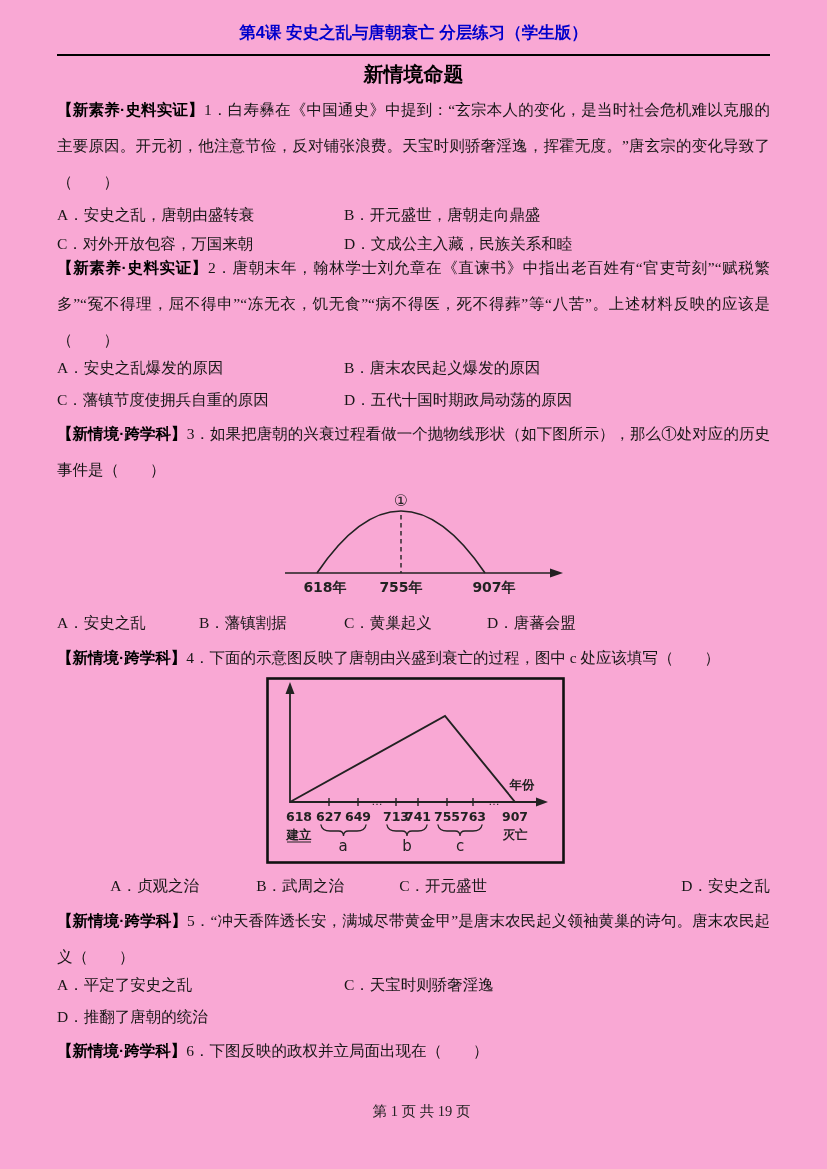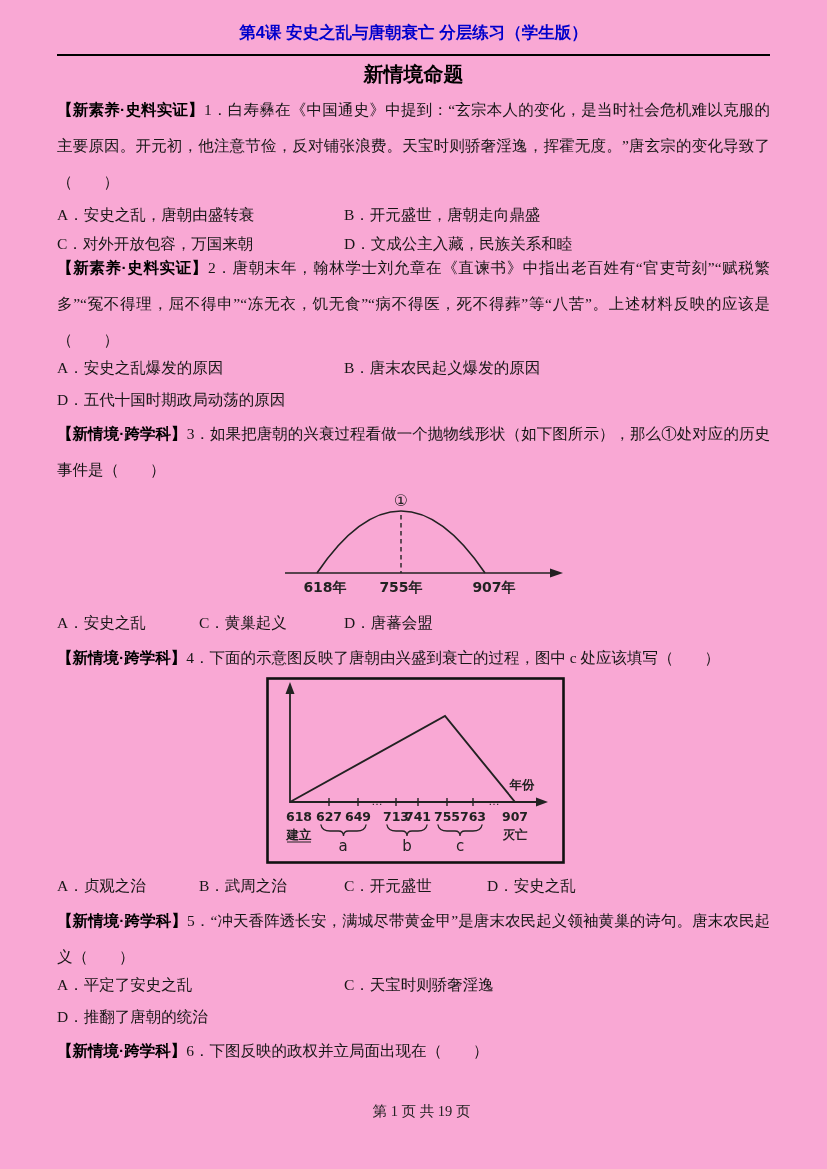--- a/index.html
+++ b/index.html
@@ -60,21 +60,21 @@
     display: grid;
     font-size: 15.5px;
     color: #161616;
   }
   .opts .opt { white-space: nowrap; }
   .opts-2col { grid-template-columns: 287px 1fr; }
   .opts-4col { grid-template-columns: 142px 145px 143px 1fr; }
   .lh29 { line-height: 29px; }
   .lh30 { line-height: 30px; }
   .lh32 { line-height: 32px; margin-top: -6px; }
-  .mt6  { margin-top: 6px; }
+  .mt6  { margin-top: 6px; text-align: right; }
 
   .figure-wrap { position: relative; }
   .fig-parabola { height: 118px; }
   .fig-parabola svg { display: block; margin-left: 226px; }
   .fig-timeline { height: 188px; margin-top: 1px; }
   .fig-timeline svg { display: block; margin-left: 209px; }
   svg text {
     font-family: "DejaVu Sans", "Liberation Sans", sans-serif;
     fill: #222;
   }
@@ -104,40 +104,42 @@
       <div class="opt">A．安史之乱，唐朝由盛转衰</div>
       <div class="opt">B．开元盛世，唐朝走向鼎盛</div>
       <div class="opt">C．对外开放包容，万国来朝</div>
       <div class="opt">D．文成公主入藏，民族关系和睦</div>
     </div>
 
     <p class="stem mtn8"><b class="tag">【新素养·史料实证】</b><span>2．唐朝末年，翰林学士刘允章在《直谏书》中指出老百姓有“官吏苛刻”“赋税繁多”“冤不得理，屈不得申”“冻无衣，饥无食”“病不得医，死不得葬”等“八苦”。上述材料反映的应该是（　　）</span></p>
     <div class="opts opts-2col lh32">
       <div class="opt">A．安史之乱爆发的原因</div>
       <div class="opt">B．唐末农民起义爆发的原因</div>
+      <div class="opt">C．藩镇节度使拥兵自重的原因</div>
       <div class="opt">D．五代十国时期政局动荡的原因</div>
     </div>
 
     <p class="stem mt0"><b class="tag">【新情境·跨学科】</b><span>3．如果把唐朝的兴衰过程看做一个抛物线形状（如下图所示），那么①处对应的历史事件是（　　）</span></p>
 
     <div class="figure-wrap fig-parabola">
       <svg width="282" height="118" viewBox="0 0 282 118">
         <text x="118" y="18" font-size="16" text-anchor="middle">①</text>
         <path d="M 34 85 Q 118 -39 202 85" fill="none" stroke="#222" stroke-width="1.7"></path>
         <line x1="118" y1="27" x2="118" y2="85" stroke="#222" stroke-width="1.4" stroke-dasharray="4.5 3.5"></line>
         <line x1="2" y1="85" x2="268" y2="85" stroke="#222" stroke-width="1.7"></line>
         <polygon points="267,80.5 280,85 267,89.5" fill="#222"></polygon>
         <text x="42" y="104" font-size="14" font-weight="600" text-anchor="middle">618年</text>
         <text x="118" y="104" font-size="14" font-weight="600" text-anchor="middle">755年</text>
         <text x="211" y="104" font-size="14" font-weight="600" text-anchor="middle">907年</text>
       </svg>
     </div>
 
     <div class="opts opts-4col lh30 mt2">
       <div class="opt">A．安史之乱</div>
+      <div class="opt">B．藩镇割据</div>
       <div class="opt">C．黄巢起义</div>
       <div class="opt">D．唐蕃会盟</div>
     </div>
 
     <p class="stem mt2"><b class="tag">【新情境·跨学科】</b><span>4．下面的示意图反映了唐朝由兴盛到衰亡的过程，图中 c 处应该填写（　　）</span></p>
 
     <div class="figure-wrap fig-timeline">
       <svg width="300" height="188" viewBox="0 0 300 188">
         <rect x="1.5" y="1.5" width="296" height="184" fill="none" stroke="#111" stroke-width="2.6"></rect>
         <line x1="24" y1="16" x2="24" y2="126" stroke="#222" stroke-width="1.8"></line>

